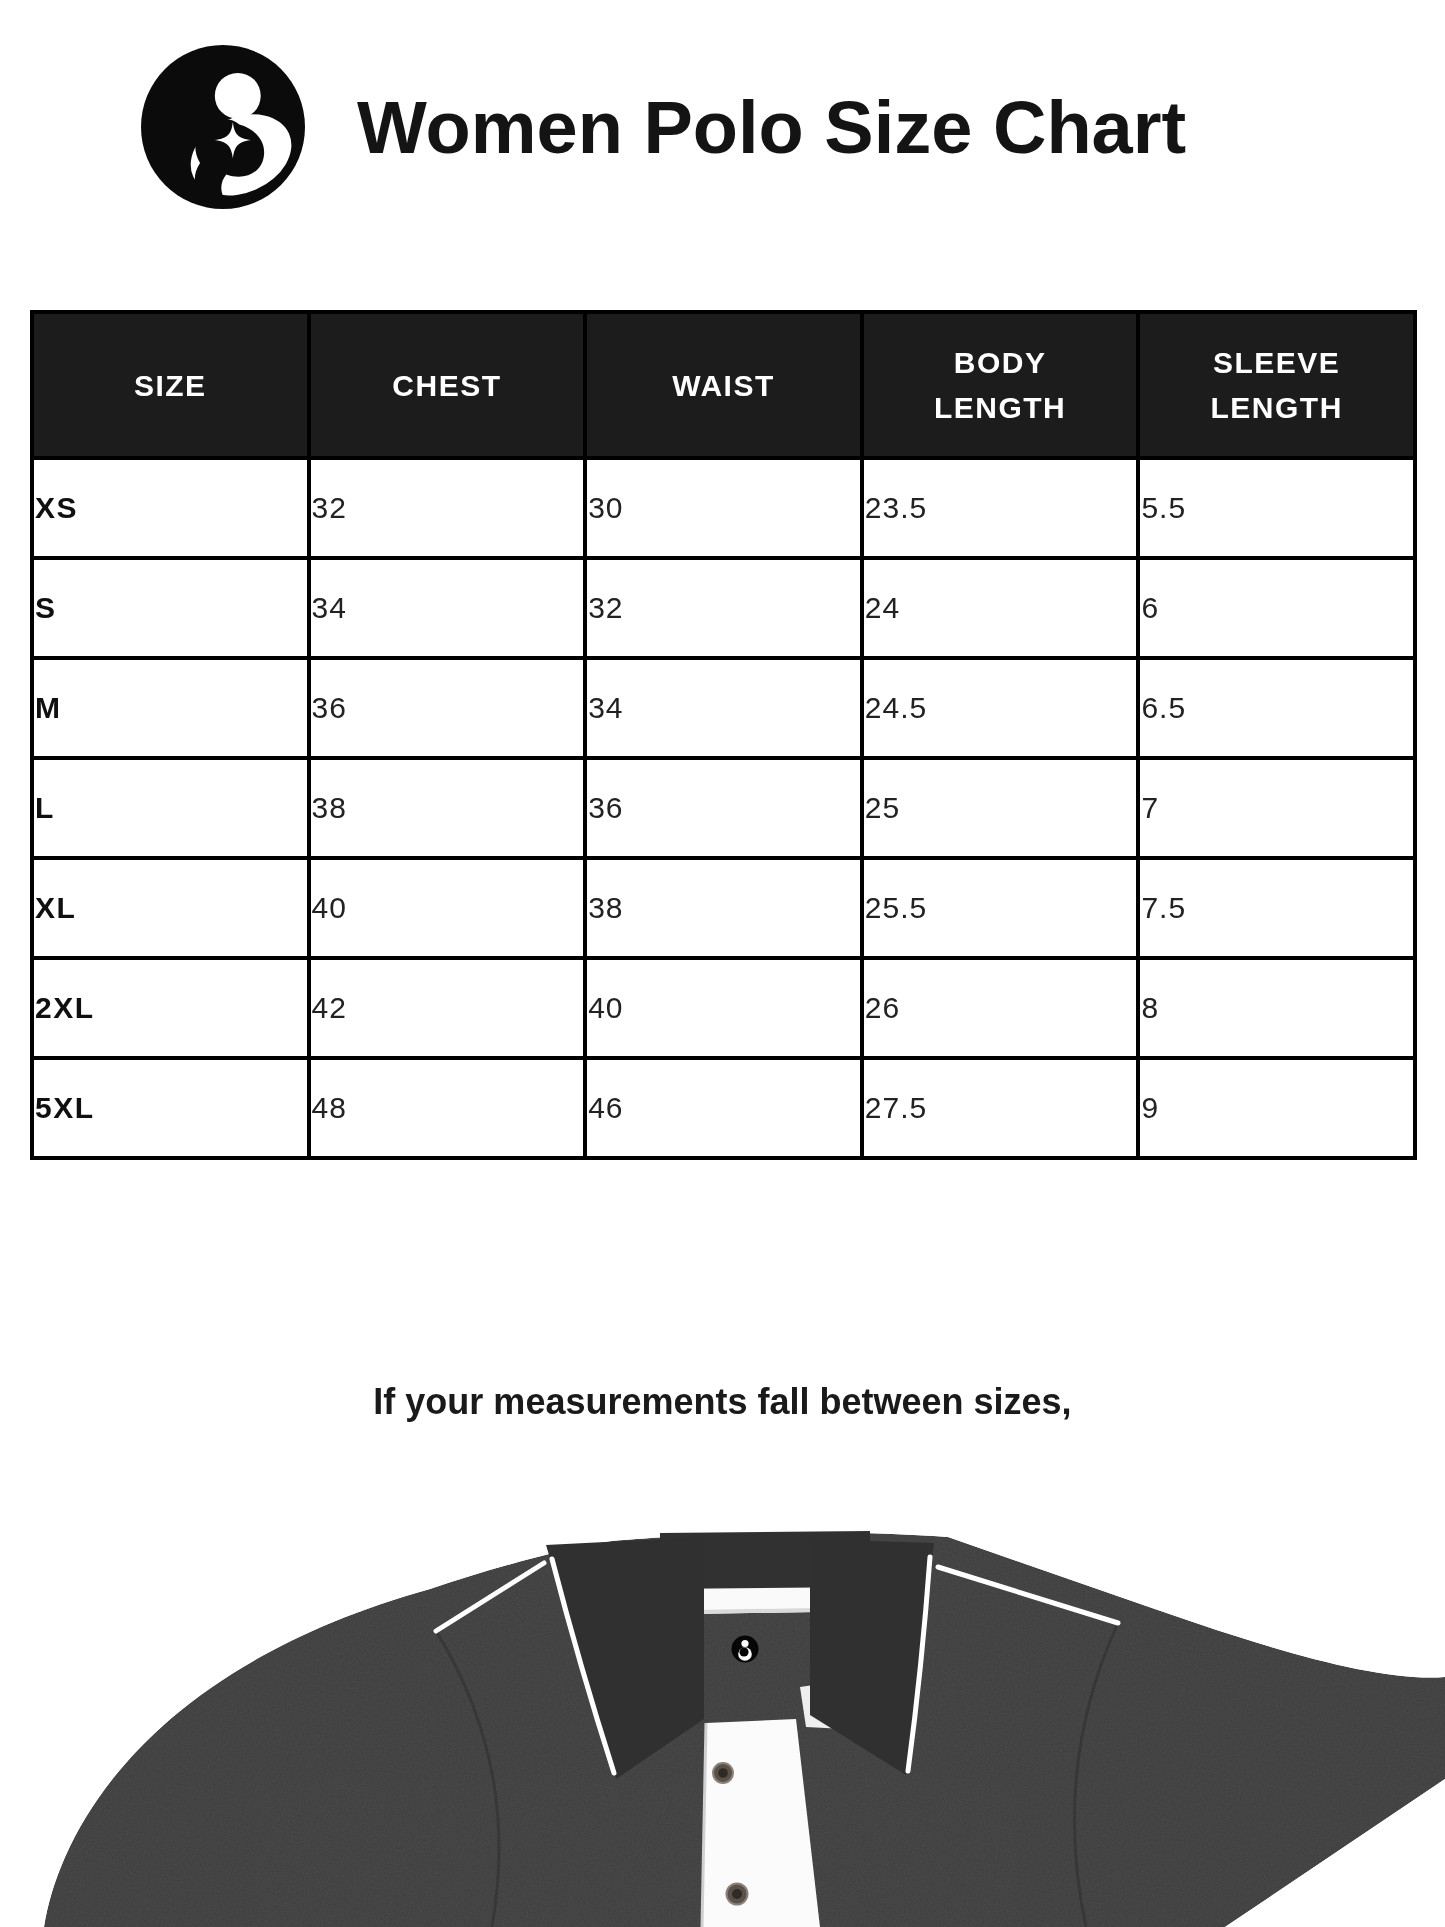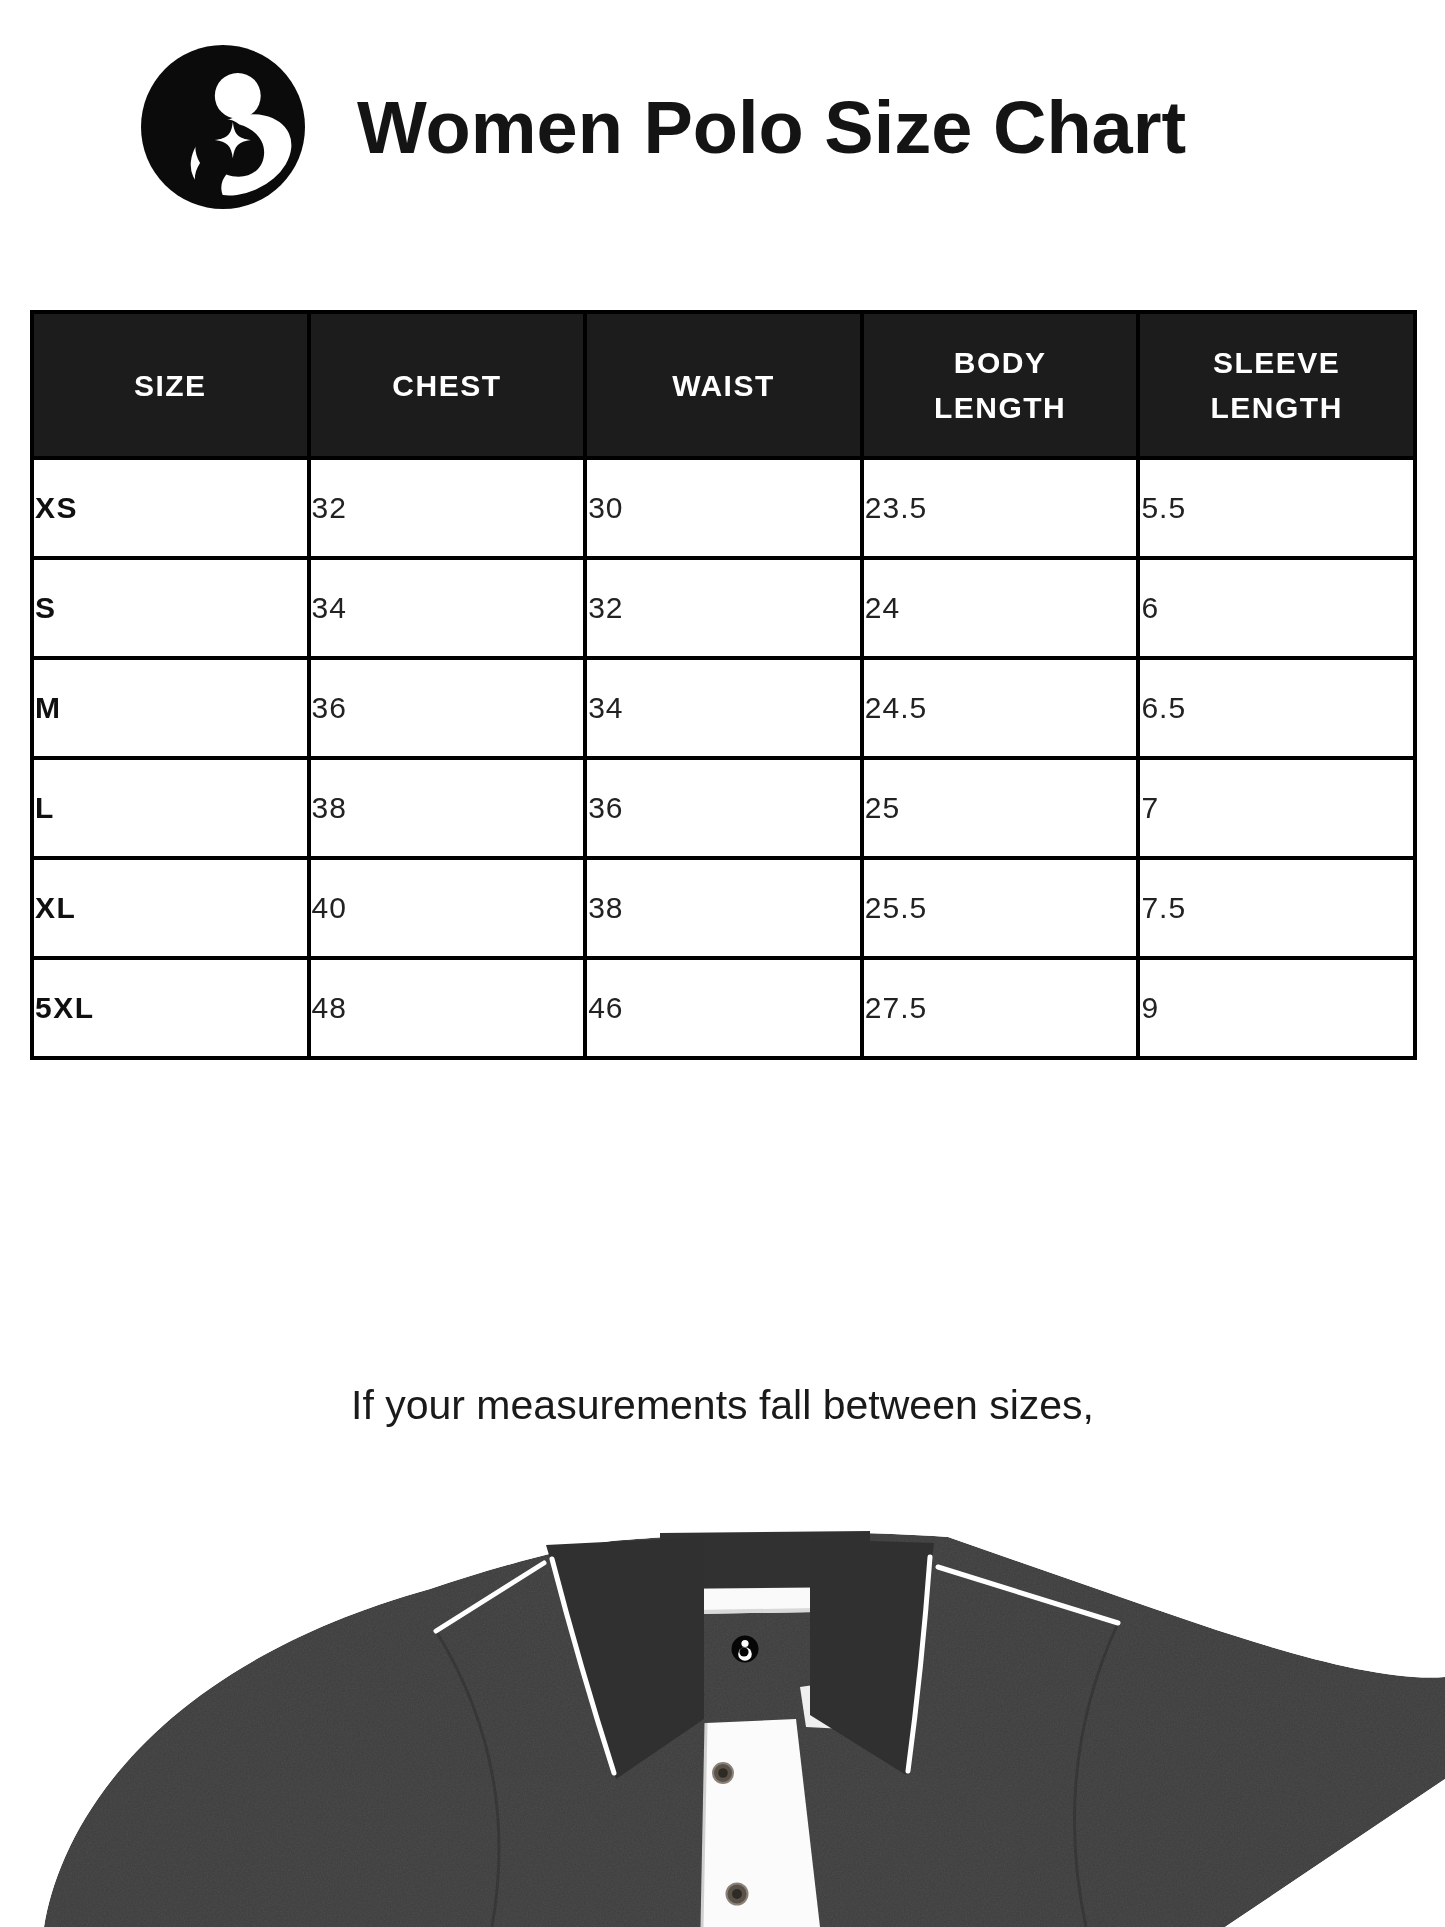--- a/index.html
+++ b/index.html
@@ -16,21 +16,21 @@
               table-layout:fixed;border:2px solid #14532d;}
   .size-table th{background:#1c1c1c;color:#ffffff;font-size:30px;font-weight:bold;height:140px;
                  white-space:pre-line;letter-spacing:1.5px;line-height:1.5;border:4px solid #000;
                  text-align:center;vertical-align:middle;}
   .size-table td{height:94px;border:4px solid #000;vertical-align:middle;
                  font-size:30px;color:#222222;letter-spacing:1px;background:#ffffff;}
   .size-table td.size-cell{font-weight:bold;color:#101010;letter-spacing:1.5px;}
 
   
   .note{position:absolute;top:1376px;left:0;width:100%;text-align:center;
-        font-size:41px;font-weight:normal;color:#1a1a1a;line-height:1.45;}
+        font-size:36px;font-weight:bold;color:#1a1a1a;line-height:1.45;}
 
   
   .shirt{position:absolute;left:0;bottom:0;width:1445px;height:400px;display:block;}
 </style>
 </head>
 <body>
 
 <div class="page">
 
   <div class="brand">
@@ -96,20 +96,27 @@
         <td>7</td>
       </tr>
       <tr>
         <td class="size-cell">XL</td>
         <td>40</td>
         <td>38</td>
         <td>25.5</td>
         <td>7.5</td>
       </tr>
       <tr>
+        <td class="size-cell">2XL</td>
+        <td>42</td>
+        <td>40</td>
+        <td>26</td>
+        <td>8</td>
+      </tr>
+      <tr>
         <td class="size-cell">5XL</td>
         <td>48</td>
         <td>46</td>
         <td>27.5</td>
         <td>9</td>
       </tr>
     </tbody>
   </table>
 
   <div class="note">

